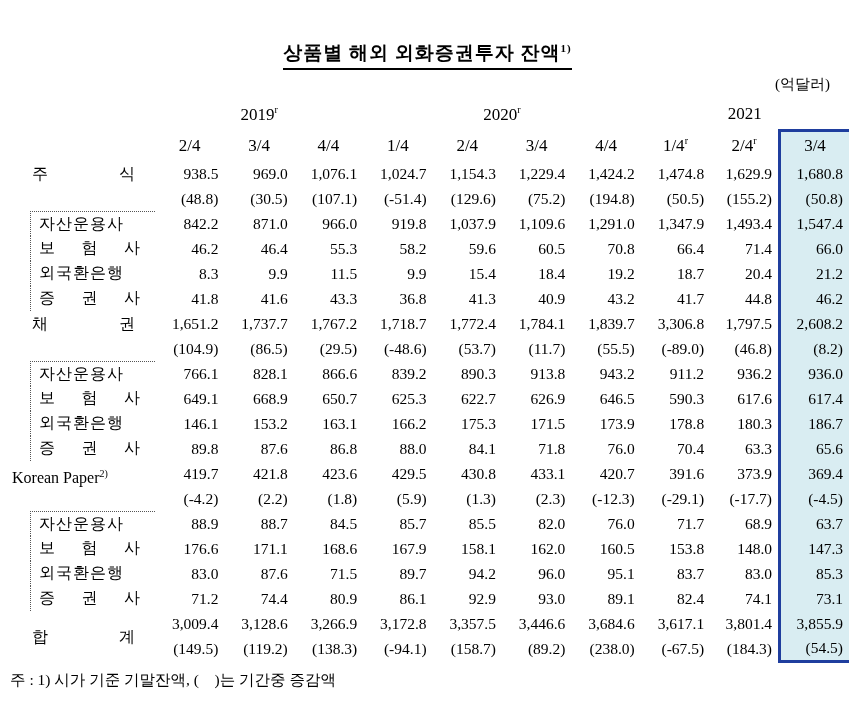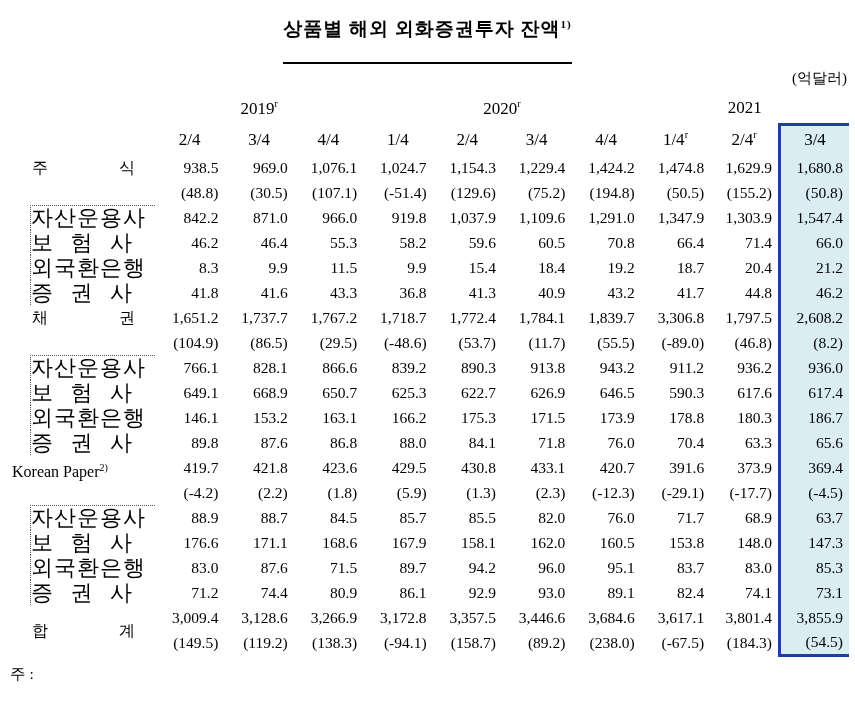--- a/index.html
+++ b/index.html
@@ -6,25 +6,25 @@
   html,body { background:#fff; }
   body {
     width:855px; height:704px; position:relative; overflow:hidden;
     font-family:"Liberation Serif","DejaVu Serif",serif; color:#000;
   }
   .page { padding-top:16px; }
 
   .title-wrap { text-align:center; }
   .title {
     display:inline-block; font-size:19px; font-weight:bold; letter-spacing:1px;
-    border-bottom:2px solid #000; padding-bottom:20px;
+    border-bottom:2px solid #000; padding-bottom:2px;margin-top:24px;
   }
   .title sup { font-size:11px; font-weight:bold; }
 
-  .unit-row { text-align:right; padding-right:8px; margin-top:5px; font-size:15px; }
+  .unit-row { text-align:right; padding-right:25px; margin-top:5px; font-size:15px; }
 
   table.grid {
     margin:5px 0 0 8px; width:841px;
     border-collapse:collapse; table-layout:fixed;
   }
   table.grid th, table.grid td {
     border:none; font-weight:normal; overflow:hidden; white-space:nowrap;
   }
   thead tr { height:31px; }
   tbody tr { height:25px; }
@@ -54,22 +54,22 @@
   td.label-mid  { vertical-align:middle; }
   .mainlab {
     display:block; margin-left:24px; width:104px; line-height:25px;
     letter-spacing:1px; text-align:justify; text-align-last:justify;
   }
   .latinlab { display:block; margin-left:4px; line-height:26px; font-size:16px; letter-spacing:0; }
   .latinlab sup { font-size:10px; }
   .subwrap { margin-left:22px; border-left:1px dotted #555; height:25px; display:flex; align-items:center; }
   .subwrap.topdot { border-top:1px dotted #555; }
   .sublab {
-    display:block; width:102px; letter-spacing:1px;
-    font-size:22px; text-align:justify; text-align-last:justify;
+    display:block; margin-left:8px; width:102px; letter-spacing:1px;
+    font-size:16px; text-align:justify; text-align-last:justify;
   }
 
   .notes { display:flex; margin:6px 0 0 10px; font-size:15.5px; line-height:22px; }
   .notes .prefix { white-space:pre; }
   .notes .nline { white-space:pre; }
 </style>
 </head>
 <body>
 
 <div class="page">
@@ -149,21 +149,21 @@
             </div>
           </td>
           <td class="vl num bd">842.2</td>
           <td class="vl num bd">871.0</td>
           <td class="vl num bd">966.0</td>
           <td class="vl num bd">919.8</td>
           <td class="vl num bd">1,037.9</td>
           <td class="vl num bd">1,109.6</td>
           <td class="vl num bd">1,291.0</td>
           <td class="vl num bd">1,347.9</td>
-          <td class="vl num bd">1,303.9</td>
+          <td class="vl num bd">1,493.4</td>
           <td class="vl num bd hl">1,547.4</td>
         </tr>
         <tr>
           <td class="vl label-cell">
             <div class="subwrap">
               <div class="sublab">보 험 사</div>
             </div>
           </td>
           <td class="vl num">46.2</td>
           <td class="vl num">46.4</td>
@@ -426,16 +426,17 @@
           <td class="vl num bb">(-67.5)</td>
           <td class="vl num bb">(184.3)</td>
           <td class="vl num bb hl hl-end">(54.5)</td>
         </tr>
       </tbody>
     </table>
 
   <div class="notes">
     <div class="prefix">주 : </div>
     <div>
+      <div class="nline">1) 시가 기준 기말잔액, (    )는 기간중 증감액</div>
     </div>
   </div>
 
 </div>
 
 </body></html>

